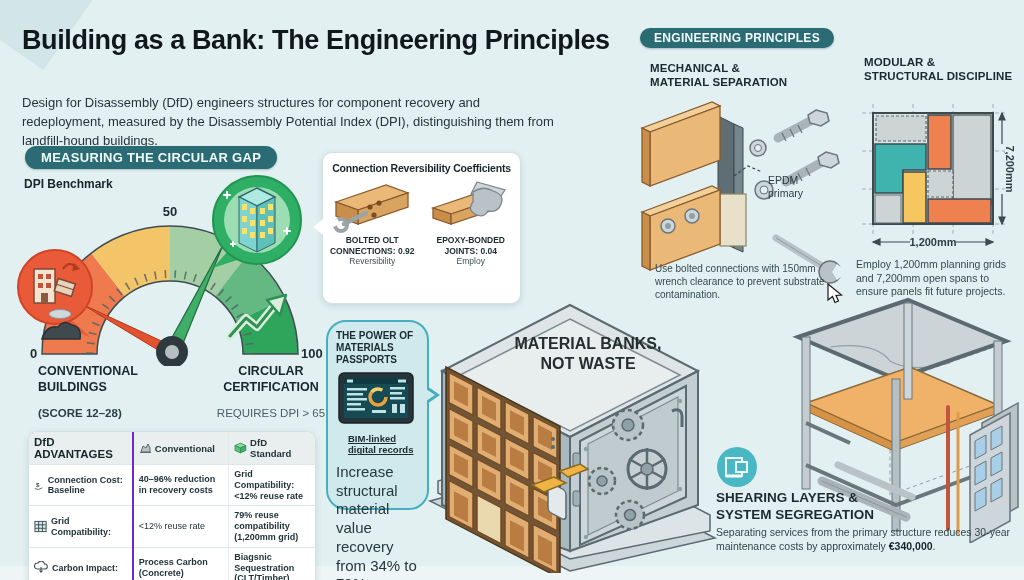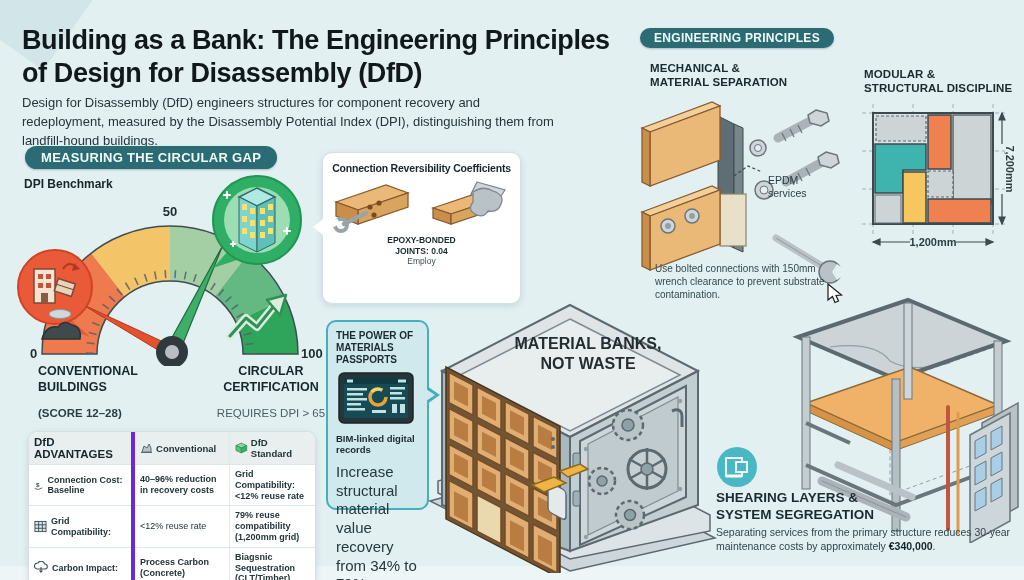--- a/index.html
+++ b/index.html
@@ -28,35 +28,35 @@
   .gauge-label{font-weight:800;font-size:12.5px;line-height:1.25;color:#16262a;}
   .gauge-sub{font-weight:600;font-size:11.5px;color:#2c3e42;margin-top:12px;}
   .gauge-sub.gray{color:#4c5e63;font-weight:400;}
 
   .card{background:#ffffff;border:1px solid #d5e0e2;border-radius:10px;
     box-shadow:0 2px 6px rgba(40,70,76,.15);}
   .conn-title{font-weight:700;font-size:10.5px;text-align:center;letter-spacing:-0.2px;color:#16262a;}
   .conn-label{font-weight:700;font-size:8.5px;line-height:1.25;text-align:center;color:#1a2a2e;}
   .conn-sub{font-size:8.5px;text-align:center;color:#3c4e52;}
 
-  .passport{background:#cfe9ed;border:2.5px solid #45aebf;border-radius:10px;}
+  .passport{background:#cfe9ed;border:2.5px solid #45aebf;border-radius:20px;}
   .pp-title{font-weight:800;font-size:10px;line-height:1.2;color:#1a2a2e;}
   .pp-bold{font-weight:700;font-size:9.5px;line-height:1.2;color:#1a2a2e;}
   .pp-body{font-size:15px;line-height:1.25;color:#25383c;}
   .tail-right-outer{position:absolute;right:-13px;top:64px;width:0;height:0;
     border-top:9px solid transparent;border-bottom:9px solid transparent;border-left:13px solid #45aebf;}
   .tail-right-inner{position:absolute;right:-8px;top:67px;width:0;height:0;
     border-top:6px solid transparent;border-bottom:6px solid transparent;border-left:9px solid #cfe9ed;}
   .tail-left{position:absolute;left:-10px;top:66px;width:0;height:0;
     border-top:8px solid transparent;border-bottom:8px solid transparent;border-right:10px solid #ffffff;}
 
   table.adv{border-collapse:collapse;width:286px;font-size:9px;color:#22343a;}
   table.adv th,table.adv td{border-bottom:1px solid #dde6e8;text-align:left;vertical-align:middle;padding:4px 5px;}
   table.adv th{background:#e9eeee;font-size:10px;}
-  table.adv .c1{width:102px;border-right:4px solid #6d28d9;}
+  table.adv .c1{width:102px;border-right:2px solid #6d28d9;}
   table.adv .c2{width:90px;border-right:1px solid #e2eaec;}
   table.adv .c3{width:86px;}
   .adv-title{font-weight:800;font-size:11.5px;color:#16262a;}
   .adv-colhead{font-weight:700;font-size:9.5px;display:flex;align-items:center;gap:3px;}
   .rowlabel{font-weight:700;display:flex;align-items:center;gap:4px;line-height:1.15;}
   .cellval{font-weight:700;line-height:1.2;}
   .cellval.normal{font-weight:400;}
 
   .epdm{font-size:10.5px;line-height:1.2;color:#2c3e42;}
   .shear-head{font-weight:800;font-size:13.5px;line-height:1.25;color:#1a2a2e;}
@@ -64,21 +64,20 @@
   .shear-cap b{color:#14242a;}
 </style>
 </head>
 <body>
 
 <div id="stage">
   <div class="corner"></div>
   <div class="bottomstrip"></div>
 
   <div class="abs title" style="left:22px;top:24px;">Building as a Bank: The Engineering Principles</div>
-  <div class="abs title" style="left:22px;top:57px;">of Design for Disassembly (DfD)</div>
   <div class="abs subtitle" style="left:22px;top:94px;">Design for Disassembly (DfD) engineers structures for component recovery and redeployment, measured by the Disassembly Potential Index (DPI), distinguishing them from landfill-hound buildings.</div>
 
   <div class="abs pill" style="left:25px;top:146px;">MEASURING THE CIRCULAR GAP</div>
   <div class="abs h-bold" style="left:24px;top:177px;">DPI Benchmark</div>
 
   <svg class="abs" style="left:16px;top:194px;" width="312" height="172" viewBox="0 0 312 172">
     <g transform="translate(4,0)">
       <path d="M 22 160 A 128 128 0 0 1 71.2 59.1 L 105.1 102.5 A 73 73 0 0 0 77 160 Z" fill="#ee7a4d"></path>
       <path d="M 71.2 59.1 A 128 128 0 0 1 150 32 L 150 87 A 73 73 0 0 0 105.1 102.5 Z" fill="#f4c469"></path>
       <path d="M 150 32 A 128 128 0 0 1 228.8 59.1 L 194.9 102.5 A 73 73 0 0 0 150 87 Z" fill="#a4cfa4"></path>
@@ -180,20 +179,24 @@
       </svg>
       <svg width="88" height="58" viewBox="0 0 88 58">
         <polygon points="6,32 48,18 66,24 24,38" fill="#eab877" stroke="#8a5a2e" stroke-width="1.3"></polygon>
         <polygon points="6,32 24,38 24,48 6,42" fill="#c98f4a" stroke="#8a5a2e" stroke-width="1.3"></polygon>
         <polygon points="24,38 66,24 66,34 24,48" fill="#d9a45f" stroke="#8a5a2e" stroke-width="1.3"></polygon>
         <polygon points="50,6 78,14 70,26 44,18" fill="#cfd6d9" stroke="#7d878c" stroke-width="1.3"></polygon>
         <path d="M46,16 q10,-7 20,-1 q12,4 8,13 q-3,9 -13,7 q-5,8 -13,3 q-8,-4 -2,-12 z" fill="#b9c2c6" stroke="#7d878c" stroke-width="1.3"></path>
       </svg>
     </div>
     <div style="display:flex;justify-content:space-around;margin-top:1px;">
+      <div style="width:92px;">
+        <div class="conn-label">BOLTED OLT CONNECTIONS: 0.92</div>
+        <div class="conn-sub">Reversibility</div>
+      </div>
       <div style="width:92px;">
         <div class="conn-label">EPOXY-BONDED JOINTS: 0.04</div>
         <div class="conn-sub">Employ</div>
       </div>
     </div>
   </div>
 
   <div class="abs passport" style="left:326px;top:320px;width:99px;height:186px;">
     <div class="tail-right-outer"></div>
     <div class="tail-right-inner"></div>
@@ -215,21 +218,21 @@
       <circle cx="40" cy="25" r="8" fill="none" stroke="#f2d06b" stroke-width="3.5" stroke-dasharray="12 60" stroke-dashoffset="-30"></circle>
       <g fill="#bfe3e6">
           <rect x="52" y="15" width="15" height="2.5"></rect>
           <rect x="52" y="20" width="12" height="2.5"></rect>
           <rect x="52" y="25" width="15" height="2.5"></rect>
           <rect x="54" y="32" width="5" height="9"></rect>
           <rect x="62" y="32" width="5" height="9"></rect>
         </g>
       <rect x="34" y="38" width="14" height="3" fill="#bfe3e6"></rect>
     </svg>
-    <div class="pp-bold" style="margin:5px 8px 0 8px;">BIM-linked digital records</div>
+    <div class="pp-bold" style="margin:5px 8px 0 20px;text-decoration:underline;">BIM-linked digital records</div>
     <div class="pp-body" style="margin:7px 8px 0 8px;">Increase structural material value recovery from 34% to 79%.</div>
   </div>
 
   <div class="abs card" style="left:28px;top:431px;width:286px;overflow:hidden;">
     <table class="adv">
       <tbody>
           <tr>
         <th class="c1"><span class="adv-title">DfD ADVANTAGES</span></th>
         <th class="c2">
               <span class="adv-colhead">
@@ -439,24 +442,24 @@
       <line x1="146" y1="142" x2="192" y2="170" stroke="#b9c2c6" stroke-width="7" stroke-linecap="round"></line>
       <line x1="146" y1="142" x2="192" y2="170" stroke="#6a767c" stroke-width="1" opacity="0.5"></line>
       <circle cx="200" cy="176" r="11" fill="#b9c2c6" stroke="#6a767c" stroke-width="1.5"></circle>
       <polygon points="207,168 218,176 207,184 202,176" fill="#e2f0f2"></polygon>
     </g>
 
     <g transform="translate(198,188)">
       <path d="M0,0 L0,16 L4.5,12.5 L7,18.5 L10.5,17 L8,11.5 L13.5,11 Z" fill="#ffffff" stroke="#1a1a1a" stroke-width="1.2"></path>
     </g>
   </svg>
-  <div class="abs epdm" style="left:768px;top:174px;width:58px;">EPDM services</div>
+  <div class="abs epdm" style="left:768px;top:174px;width:58px;">EPDM primary</div>
   <div class="abs caption" style="left:655px;top:262px;width:180px;">Use bolted connections with 150mm wrench clearance to prevent substrate contamination.</div>
 
-  <div class="abs section-head" style="left:864px;top:68px;">
+  <div class="abs section-head" style="left:864px;top:56px;">
     <div>MODULAR &amp;</div>
     <div>STRUCTURAL DISCIPLINE</div>
   </div>
   <svg class="abs" style="left:850px;top:104px;" width="172" height="152" viewBox="0 0 172 152">
     <g stroke="#9fb0b6" stroke-width="1" stroke-dasharray="4 3">
       <line x1="23" y1="0" x2="23" y2="132"></line>
         <line x1="63" y1="0" x2="63" y2="132"></line>
         <line x1="103" y1="0" x2="103" y2="132"></line>
         <line x1="143" y1="0" x2="143" y2="132"></line>
       <line x1="12" y1="9" x2="155" y2="9"></line>
@@ -483,20 +486,21 @@
     <text x="83" y="142" text-anchor="middle" font-size="11" font-weight="600" fill="#2c3e42">1,200mm</text>
 
     <g stroke="#3c4a4e" stroke-width="1.2">
       <line x1="152" y1="9" x2="152" y2="40"></line>
         <line x1="152" y1="90" x2="152" y2="120"></line>
       <polygon points="152,9 149,16 155,16" fill="#3c4a4e"></polygon>
         <polygon points="152,120 149,113 155,113" fill="#3c4a4e"></polygon>
     </g>
     <text x="156" y="65" font-size="11" font-weight="600" fill="#2c3e42" transform="rotate(90 156 65)" text-anchor="middle">7,200mm</text>
   </svg>
+  <div class="abs caption" style="left:856px;top:258px;width:160px;font-size:10.5px;">Employ 1,200mm planning grids and 7,200mm open spans to ensure panels fit future projects.</div>
 
   <svg class="abs" style="left:760px;top:295px;" width="264" height="248" viewBox="0 0 264 248">
     <polygon points="130,88 240,50 240,160 130,200" fill="none" stroke="#8fa0a7" stroke-width="1" stroke-dasharray="4 3"></polygon>
 
     <polygon points="38,42 148,5 246,46 136,84" fill="#ccd3d6" stroke="#6a767c" stroke-width="1.5" opacity="0.95"></polygon>
     <path d="M70,52 q45,-6 60,14 q20,12 60,2" fill="none" stroke="#8fa0a7" stroke-width="1.2"></path>
 
     <polygon points="38,42 148,5 246,46 136,84" fill="none" stroke="#5a6a70" stroke-width="4"></polygon>
 
     <polygon points="46,108 150,72 238,110 134,148" fill="#f0b269" stroke="#8a6a3a" stroke-width="1.5"></polygon>

